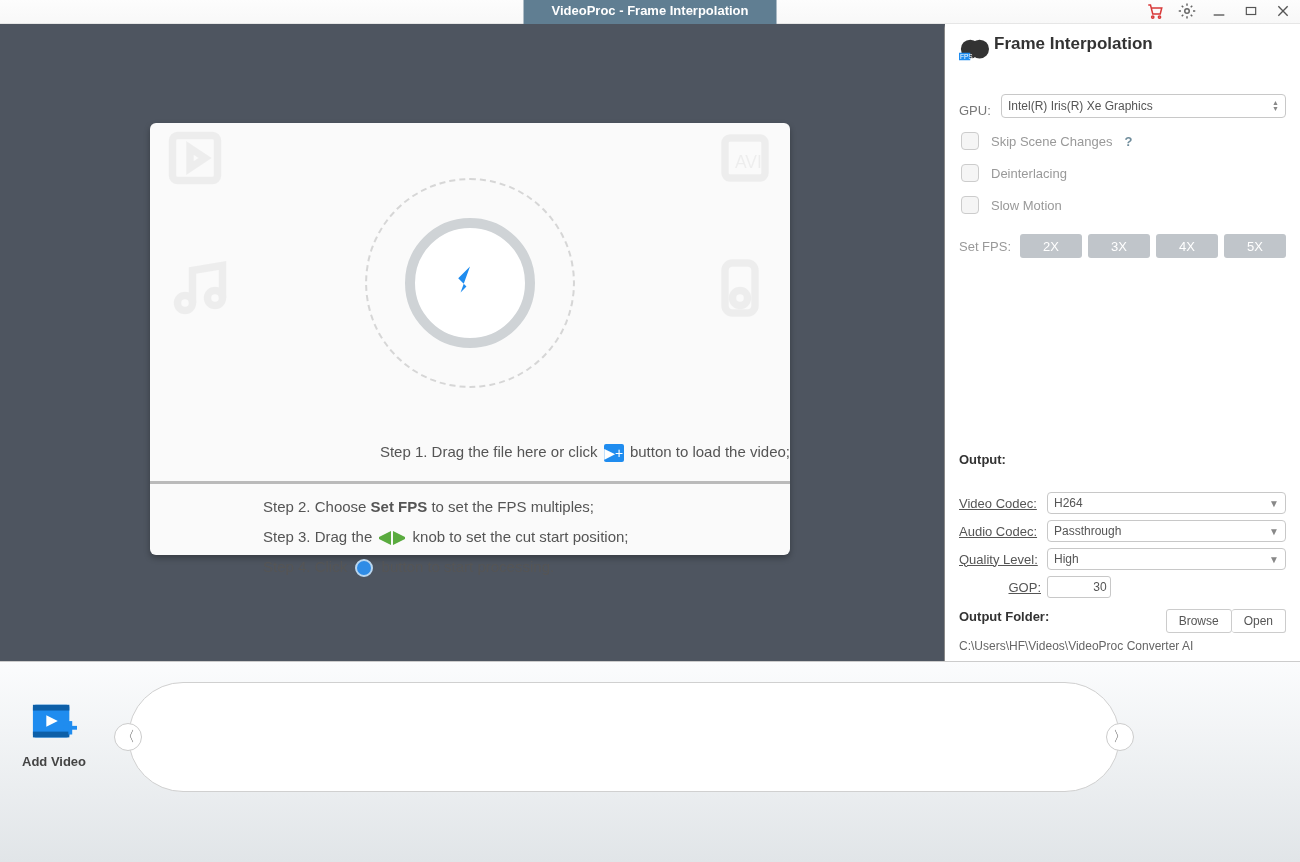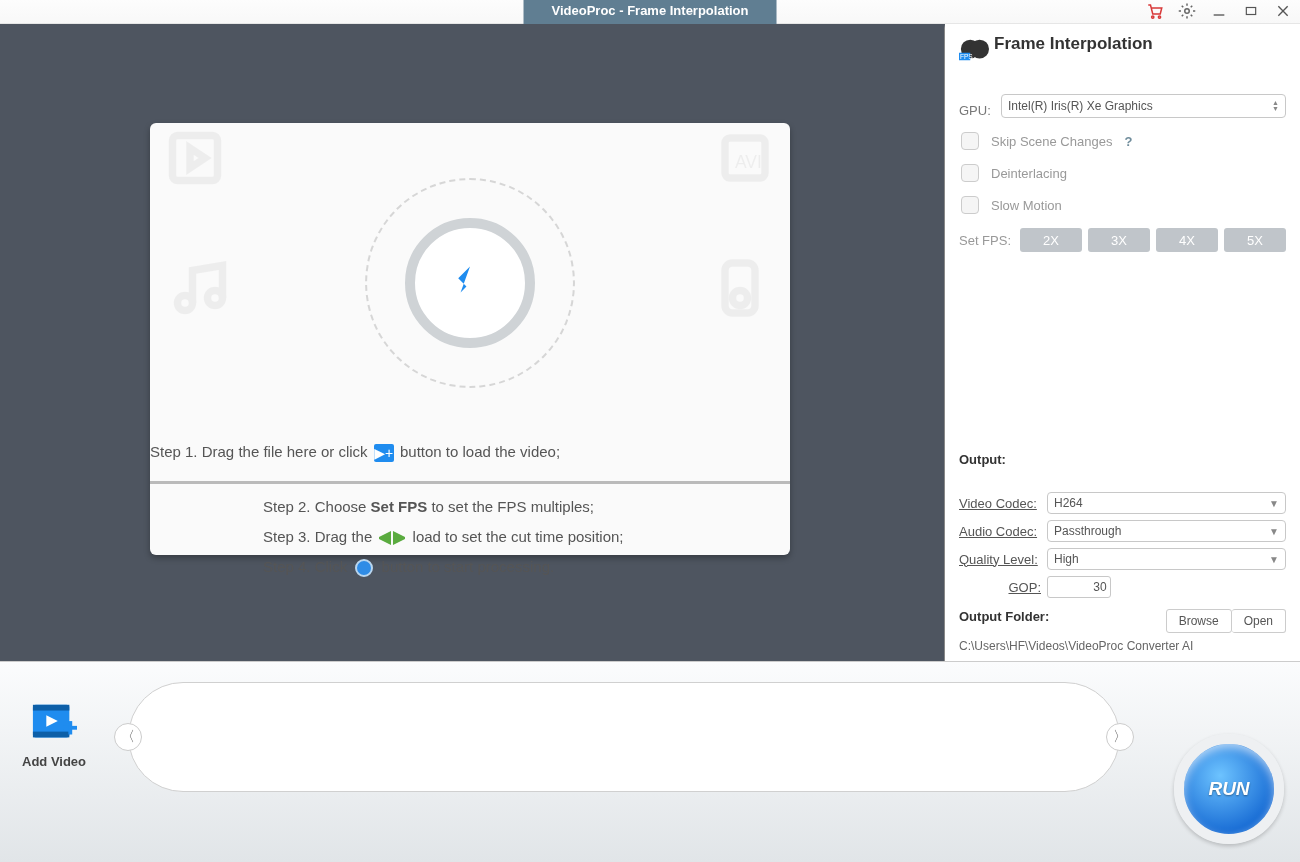--- a/index.html
+++ b/index.html
@@ -20,21 +20,21 @@
   
   .dropcard { position: absolute; left: 150px; top: 95px; width: 640px; height: 432px; background: #fafafa; border-radius: 6px; box-shadow: 0 3px 6px rgba(0,0,0,.3); }
   .dropzone { height: 320px; position: relative; display:flex; align-items:center; justify-content:center; }
   .circle-outer { width: 210px; height: 210px; border: 2px dashed #d6d6d6; border-radius: 50%; display:flex; align-items:center; justify-content:center;}
   .circle-mid   { width: 130px; height: 130px; border: 10px solid #cfd3d6; border-radius:50%; background:#fff; display:flex; align-items:center; justify-content:center;}
   .circle-mid svg{ width:40px; height:40px; fill:#1f8cef;}
   .ghost { position:absolute; opacity:.15; }
   .ghost svg{ width:60px; height:60px; stroke:#aaa; fill:none; stroke-width:3;}
   .ghost.a{left:15px;top:5px;} .ghost.b{left:20px;top:135px;} .ghost.c{right:15px;top:5px;} .ghost.d{right:20px;top:135px;}
 
-  .step1 { text-align:left; font-size:15px; color:#555; padding-bottom:10px; height:38px; }
+  .step1 { text-align:right; font-size:15px; color:#555; padding-bottom:10px; height:38px; }
   .inline-icon{display:inline-flex;width:20px;height:18px;vertical-align:middle;align-items:center;justify-content:center;font-size:14px;margin:0 2px;}
   .vid-ico{background:#1f8cef;color:#fff;border-radius:2px;padding:0 2px;}
   .divider { height:3px; background:#bababa; margin:0 0 6px 0; }
   .steps { padding: 2px 0 6px 113px; font-size:15px; color:#555; line-height:30px;}
   .steps b{font-weight:bold;margin-top:48px;}
   .knob{display:inline-block;width:14px;height:14px;margin:0 1px;vertical-align:middle;}
   .knob.l{border-right:12px solid #5aab3f;border-top:6px solid transparent;border-bottom:6px solid transparent;}
   .knob.r{border-left:12px solid #5aab3f;border-top:6px solid transparent;border-bottom:6px solid transparent;}
   .run-dot{display:inline-flex;width:18px;height:18px;border-radius:50%;background:#2f8ce6;border:2px solid #b9d6ef;vertical-align:middle;margin:0 4px;}
 
@@ -42,21 +42,21 @@
   .side-h { display:flex; align-items:flex-start; gap:5px; margin-bottom:24px;}
   .side-h svg{width:30px;height:30px;}
   .side-h span{font-size:17px; font-weight:bold; color:#333;}
   .row { display:flex; align-items:flex-end; margin:6px 0 14px 0; }
   .row label{ width:42px; color:#777;}
   .sel { flex:1; height:24px; border:1px solid #c8c8c8; border-radius:4px; background:#fff; font-size:12px; color:#555; padding:0 6px; display:flex; align-items:center; justify-content:space-between; cursor:pointer;}
   .sel .up-down{display:flex;flex-direction:column;font-size:7px;line-height:6px;color:#888;}
   .chk { display:flex; align-items:center; gap:12px; color:#999; margin:0 0 14px 2px;}
   .chk .box{width:18px;height:18px;border:1px solid #ccc;border-radius:4px;background:#f5f5f5;}
   .help{color:#6f8c9b;font-weight:bold;cursor:pointer;}
-  .fps-row{display:flex;align-items:center;gap:6px;color:#999;margin-top:0;}
+  .fps-row{display:flex;align-items:center;gap:6px;color:#999;margin-top:6px;}
   .fps-row span.lbl{width:55px;}
   .fps-btn{flex:1;height:24px;background:#c0c5ca;color:#fff;border-radius:3px;display:flex;align-items:center;justify-content:center;font-size:13px;cursor:pointer;}
 
   .side-spacer{flex:1;}
   .out-h{font-weight:bold;color:#333;margin-bottom:22px;}
   .orow{display:flex;align-items:center;margin:3px 0;}
   .orow label{width:88px;color:#555;text-align:left;text-decoration:underline;}
   .orow .sel{height:22px;}
   .orow input{width:64px;height:22px;border:1px solid #c8c8c8;border-radius:3px;text-align:center;font-size:12px;color:#555;padding-left:42px;}
   .folder-row{display:flex;align-items:flex-start;margin-top:8px;}
@@ -153,21 +153,21 @@
       <div class="divider"></div>
       <div class="steps">
         <div>
           <span>Step 2. Choose</span>
           <b>Set FPS</b>
           <span>to set the FPS multiples;</span>
         </div>
         <div>
           <span>Step 3. Drag the</span>
           <span class="knob l"></span><span class="knob r"></span>
-          <span>load to set the cut time position;</span>
+          <span>knob to set the cut start position;</span>
         </div>
         <div>
           <span>Step 4. Click</span>
           <span class="run-dot"></span>
           <span>button to start processing.</span>
         </div>
       </div>
     </div>
   </div>
 
@@ -261,16 +261,13 @@
       <rect x="2" y="30" width="38" height="6" fill="#0d5fa8"></rect>
       <polygon points="16,13 28,19 16,25" fill="#fff"></polygon>
       <rect x="34" y="24" width="14" height="4" fill="#1f8cef"></rect>
       <rect x="39" y="19" width="4" height="14" fill="#1f8cef"></rect>
     </svg>
     <div>Add Video</div>
   </div>
   <div class="strip"></div>
   <div class="nav l">〈</div>
   <div class="nav r">〉</div>
-  <div class="runbtn">
-    <span>RUN</span>
-  </div>
 </div>
 
 </body></html>

